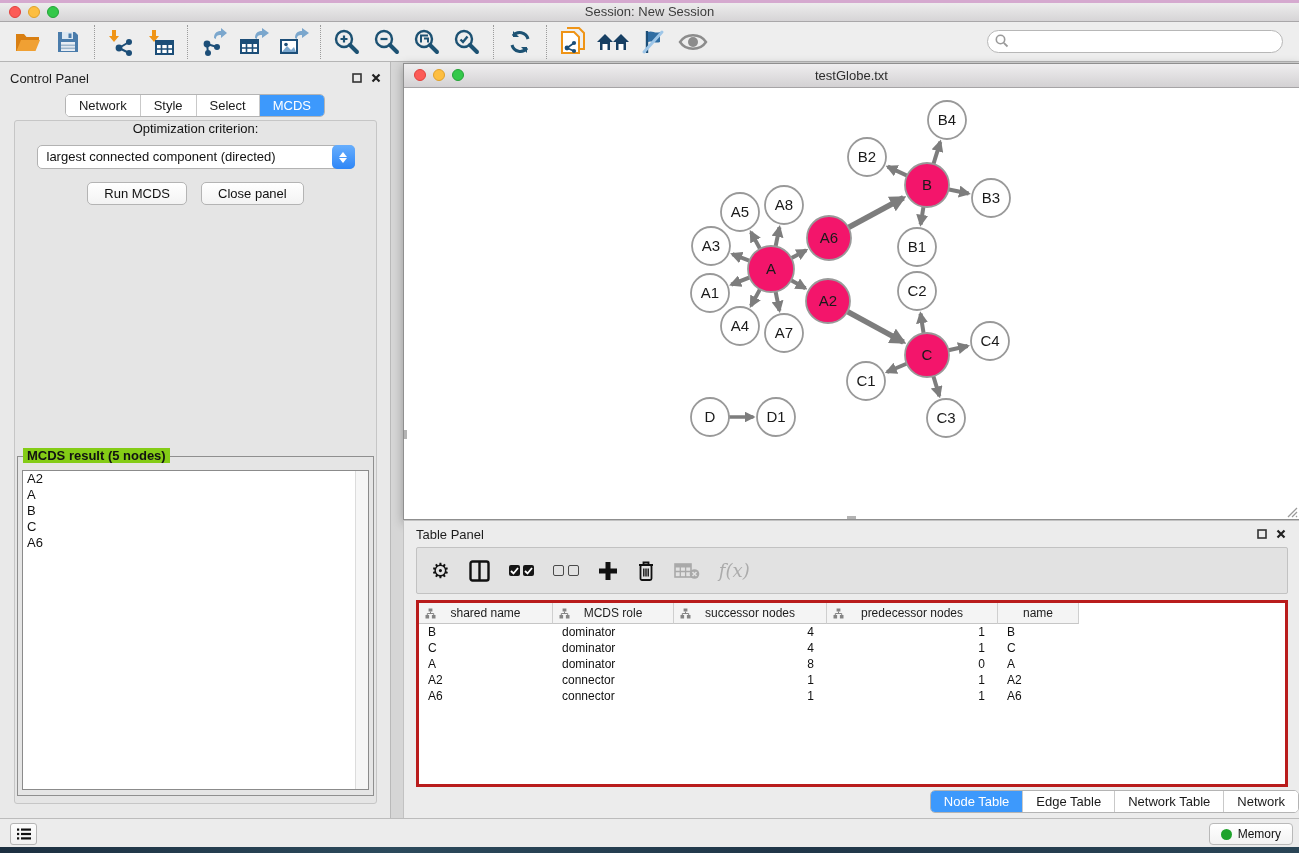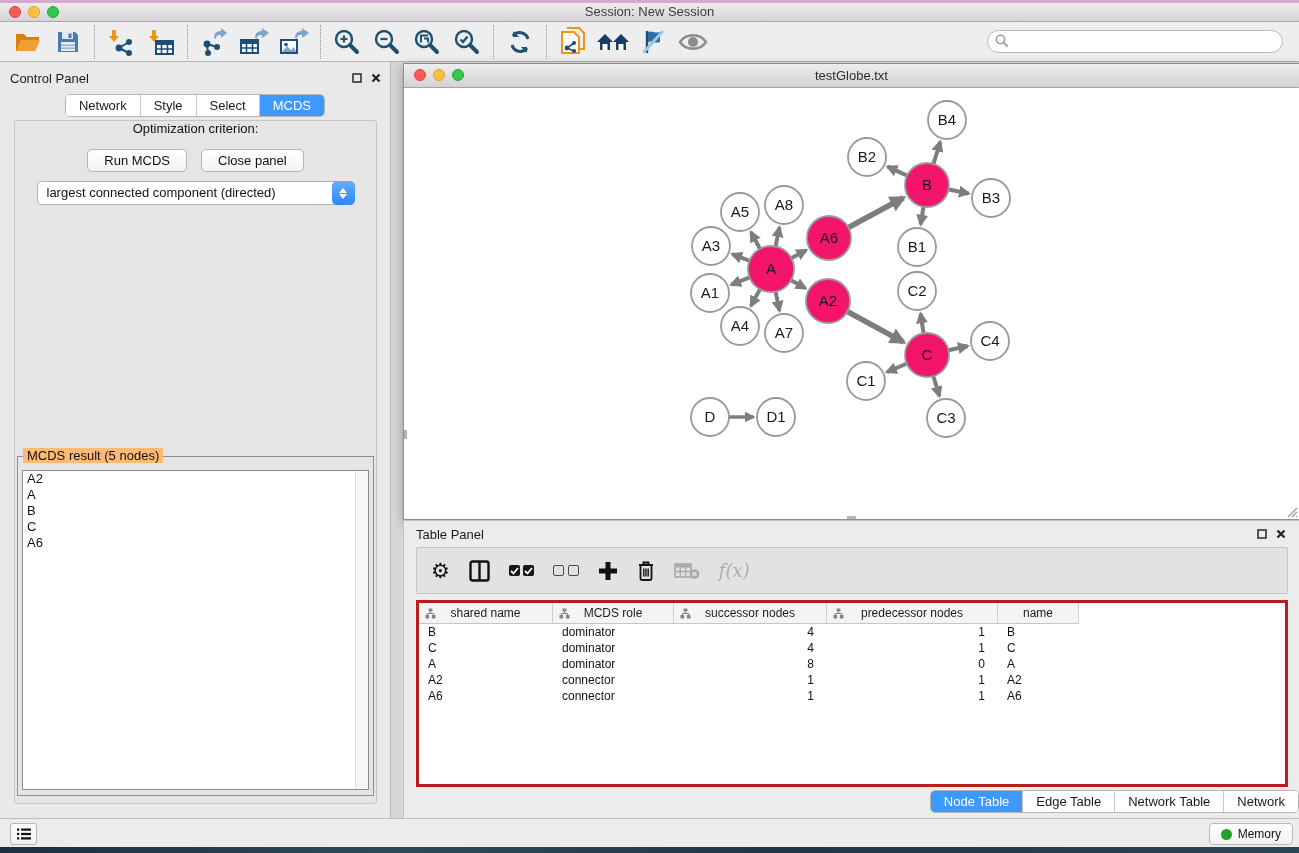--- a/index.html
+++ b/index.html
@@ -55,22 +55,22 @@
     flex-direction:column; align-items:center; justify-content:center; gap:1px; }
   .chev { width:0; height:0; border-left:4px solid transparent; border-right:4px solid transparent; }
   .chev.up { border-bottom:5px solid #fff; }
   .chev.down { border-top:5px solid #fff; }
   #cp-buttons { display:flex; justify-content:center; gap:14px; margin-top:13px; }
   .mac-btn { background:linear-gradient(#ffffff,#f3f3f3); border:1px solid #b4b4b4;
     border-radius:5px; font-size:13px; color:#111; padding:3px 16px;
     font-family:"Liberation Sans",sans-serif; }
   #result-fieldset { position:absolute; left:2px; right:2px; top:335px; bottom:7px;
     border:1px solid #8f8f8f; }
-  #result-legend { position:absolute; top:-9px; left:5px; background:#fdba74;
-    padding:0 4px; font-size:13px; color:#111; }
+  #result-legend { position:absolute; top:-9px; left:5px; background:#84cc16;
+    padding:0 4px; font-size:13px; color:#111;font-weight:bold; }
   #result-list { position:absolute; left:4px; right:4px; top:13px; bottom:5px;
     background:#fff; border:1px solid #8b8b8b; overflow:hidden; }
   #result-scrollbar { position:absolute; right:0; top:0; bottom:0; width:13px;
     background:#f6f6f6; border-left:1px solid #dcdcdc; }
   .list-item { font-size:13px; color:#111; line-height:16px; padding-left:4px; }
 
   
   #network-window { left:403px; top:1px; width:897px; height:457px; background:#fff;
     border:1px solid #8f8f8f; box-shadow:0 3px 10px rgba(0,0,0,.3); }
   .iframe-titlebar { position:relative; height:24px;
@@ -305,32 +305,32 @@
         <div id="cp-tabs" class="seg-group">
             <span class="seg">Network</span>
             <span class="seg">Style</span>
             <span class="seg">Select</span>
             <span class="seg seg-active">MCDS</span>
           </div>
       </div>
 
       <div id="cp-inner">
         <div id="opt-label">Optimization criterion:</div>
-        <div id="cp-buttons">
-          <button class="mac-btn">Run MCDS</button>
-          <button class="mac-btn">Close panel</button>
-        </div>
         <div id="opt-row">
           <div id="opt-select">
             <span>largest connected component (directed)</span>
             <span id="opt-stepper">
               <span class="chev up"></span>
                 <span class="chev down"></span>
             </span>
           </div>
+        </div>
+        <div id="cp-buttons">
+          <button class="mac-btn">Run MCDS</button>
+          <button class="mac-btn">Close panel</button>
         </div>
 
         <div id="result-fieldset">
           <span id="result-legend">MCDS result (5 nodes)</span>
           <div id="result-list">
             <div id="result-items">
                 <div class="list-item">A2</div>
                 <div class="list-item">A</div>
                 <div class="list-item">B</div>
                 <div class="list-item">C</div>

